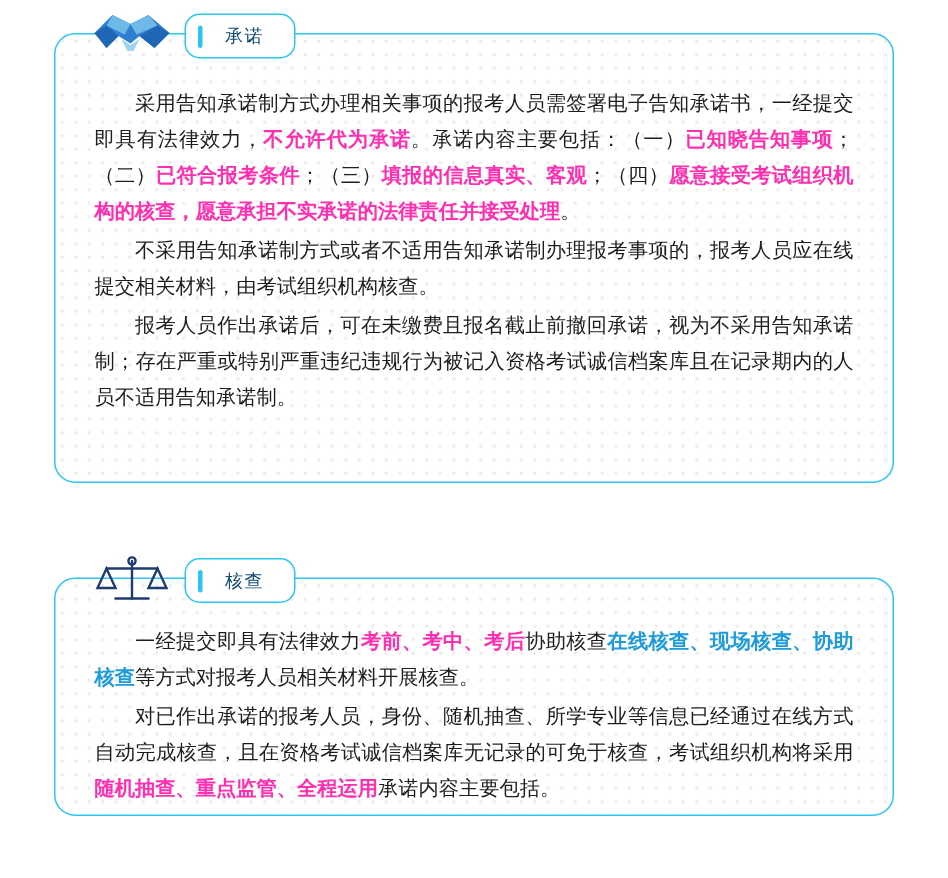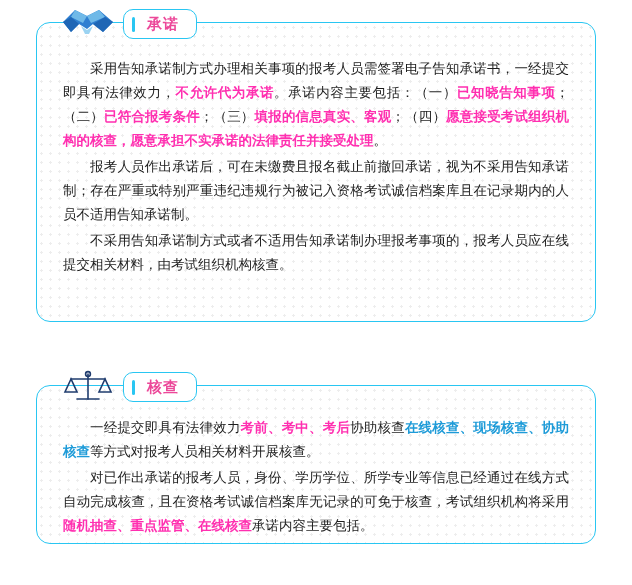--- a/index.html
+++ b/index.html
@@ -84,23 +84,23 @@
   .tab .bar {
     position: absolute;
     left: 8px;
     top: 7px;
     width: 3px;
     height: 15px;
     background: #29c6f2;
     border-radius: 2px;
   }
   .tab-label {
-    font-size: 15px;
-    font-weight: bold;
-    color: #ec4899;
+    font-size: 12px;
+    font-weight: normal;
+    color: #0c4a6e;
     letter-spacing: 1px;
     padding-left: 6px;
   }
 
   
   .body {
     position: relative;
     padding: 34px 26px 10px 26px;
     font-size: 13.5px;
     line-height: 24px;
@@ -149,24 +149,24 @@
         <span class="bar"></span>
         <span class="tab-label">承诺</span>
       </div>
     </div>
 
     <div class="body">
       <p class="para">
         <span class="plain">采用告知承诺制方式办理相关事项的报考人员需签署电子告知承诺书，一经提交即具有法律效力，</span><span class="hl-pink">不允许代为承诺</span><span class="plain">。承诺内容主要包括：（一）</span><span class="hl-pink">已知晓告知事项</span><span class="plain">；（二）</span><span class="hl-pink">已符合报考条件</span><span class="plain">；（三）</span><span class="hl-pink">填报的信息真实、客观</span><span class="plain">；（四）</span><span class="hl-pink">愿意接受考试组织机构的核查，愿意承担不实承诺的法律责任并接受处理</span><span class="plain">。</span>
       </p>
       <p class="para">
+        <span class="plain">不采用告知承诺制方式或者不适用告知承诺制办理报考事项的，报考人员应在线提交相关材料，由考试组织机构核查。</span>
+      </p>
+      <p class="para">
         <span class="plain">报考人员作出承诺后，可在未缴费且报名截止前撤回承诺，视为不采用告知承诺制；存在严重或特别严重违纪违规行为被记入资格考试诚信档案库且在记录期内的人员不适用告知承诺制。</span>
-      </p>
-      <p class="para">
-        <span class="plain">不采用告知承诺制方式或者不适用告知承诺制办理报考事项的，报考人员应在线提交相关材料，由考试组织机构核查。</span>
       </p>
     </div>
   </div>
 
   <div class="section verify">
     <div class="dots"></div>
 
     <div class="sec-header">
       <div class="sec-icon">
         <svg width="58" height="40" viewBox="0 0 58 40" xmlns="http://www.w3.org/2000/svg">
@@ -184,18 +184,18 @@
         <span class="bar"></span>
         <span class="tab-label">核查</span>
       </div>
     </div>
 
     <div class="body">
       <p class="para">
         <span class="plain">一经提交即具有法律效力</span><span class="hl-pink">考前、考中、考后</span><span class="plain">协助核查</span><span class="hl-blue">在线核查、现场核查、协助核查</span><span class="plain">等方式对报考人员相关材料开展核查。</span>
       </p>
       <p class="para">
-        <span class="plain">对已作出承诺的报考人员，身份、学历学位、所学专业等信息已经通过在线方式自动完成核查，且在资格考试诚信档案库无记录的可免于核查，考试组织机构将采用</span><span class="hl-pink">随机抽查、重点监管、在线核查</span><span class="plain">承诺内容主要包括。</span>
+        <span class="plain">对已作出承诺的报考人员，身份、随机抽查、所学专业等信息已经通过在线方式自动完成核查，且在资格考试诚信档案库无记录的可免于核查，考试组织机构将采用</span><span class="hl-pink">随机抽查、重点监管、全程运用</span><span class="plain">承诺内容主要包括。</span>
       </p>
     </div>
   </div>
 
 </div>
 
 </body></html>

